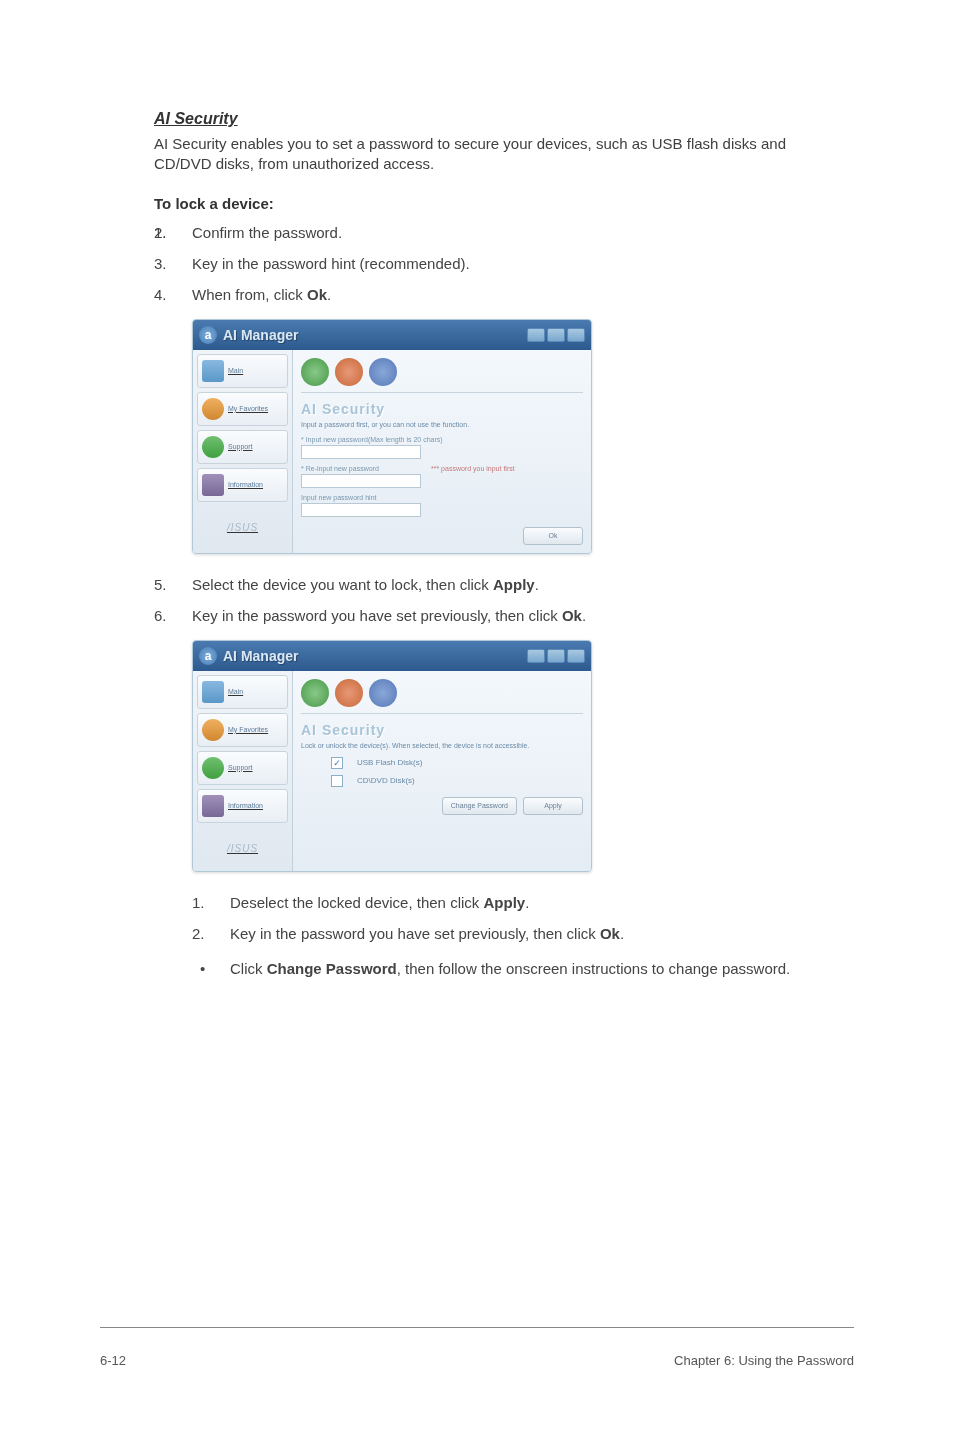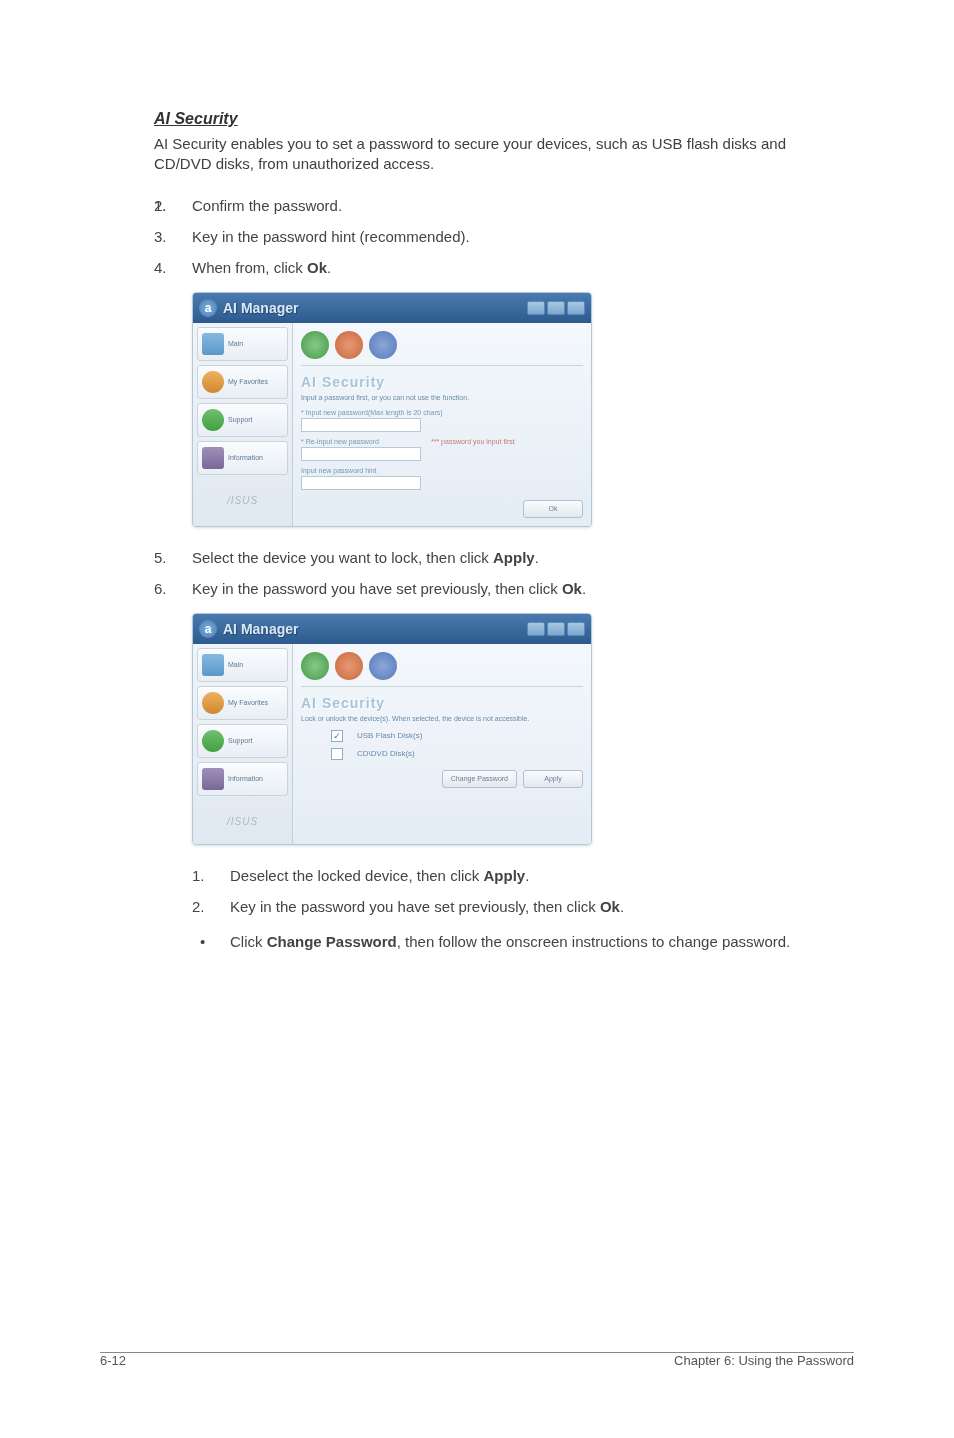--- a/index.html
+++ b/index.html
@@ -125,20 +125,21 @@
     }
     .ss-body {
       display: flex;
       min-height: 200px;
     }
     .ss-sidebar {
       width: 100px;
       background: linear-gradient(#f0f4f8, #e0e8f0);
       border-right: 1px solid #c0d0dc;
       padding: 4px;
+      text-decoration: underline;
     }
     .ss-nav-item {
       height: 34px;
       border: 1px solid #c8d4dc;
       border-radius: 3px;
       background: linear-gradient(#fafcfe, #e8eef4);
       margin-bottom: 4px;
       display: flex;
       align-items: center;
       padding: 0 4px;
@@ -267,34 +268,35 @@
     }
     .indented-list {
       margin-left: 38px;
     }
     .footer {
       position: absolute;
       bottom: 70px;
       left: 100px;
       right: 100px;
       border-top: 1px solid #888;
-      padding-top: 0;
+      padding-top: 25px;
       display: flex;
       justify-content: space-between;
       font-size: 13px;
       color: #555;
     }
   </style>
 </head>
 <body>
 
 <div class="page-content">
   <div class="section-title">AI Security</div>
   <p class="intro-text">AI Security enables you to set a password to secure your devices, such as USB flash disks and CD/DVD disks, from unauthorized access.</p>
 
+  <div class="sub-heading">To lock a device:</div>
   <ol class="numbered-list">
     <li><span class="num">1.</span></li>
     <li><span class="num">2.</span><span>Confirm the password.</span></li>
     <li><span class="num">3.</span><span>Key in the password hint (recommended).</span></li>
     <li><span class="num">4.</span><span>When from, click </span><strong>Ok</strong><span>.</span></li>
   </ol>
 
   <div class="screenshot">
     <div class="ss-titlebar">
       <div class="ss-titlebar-left">

